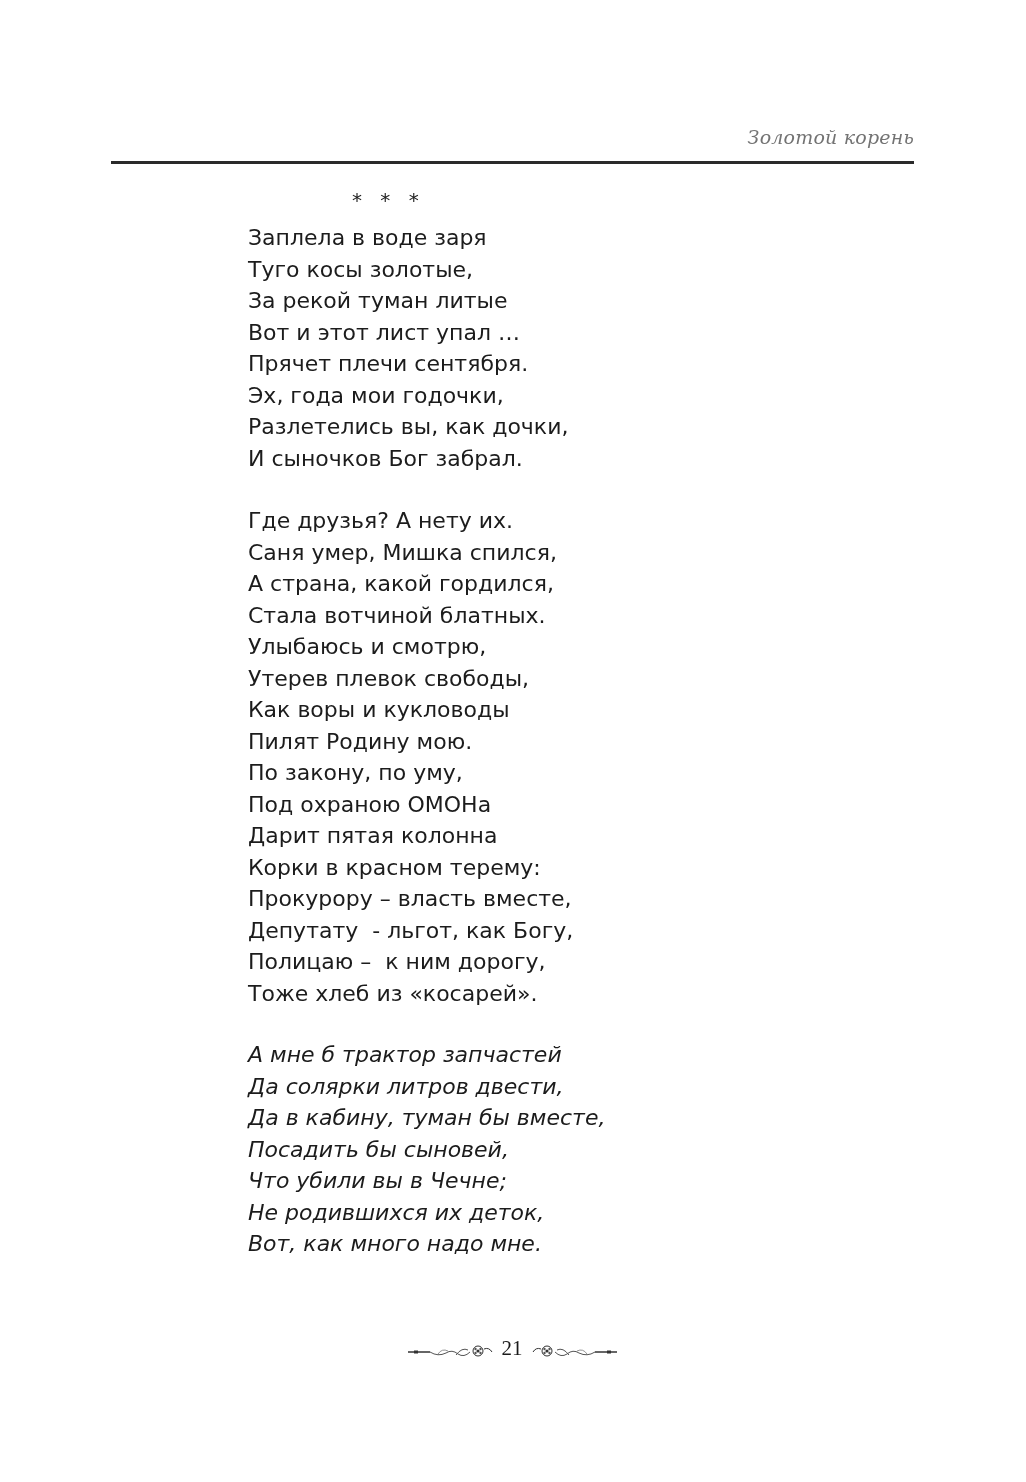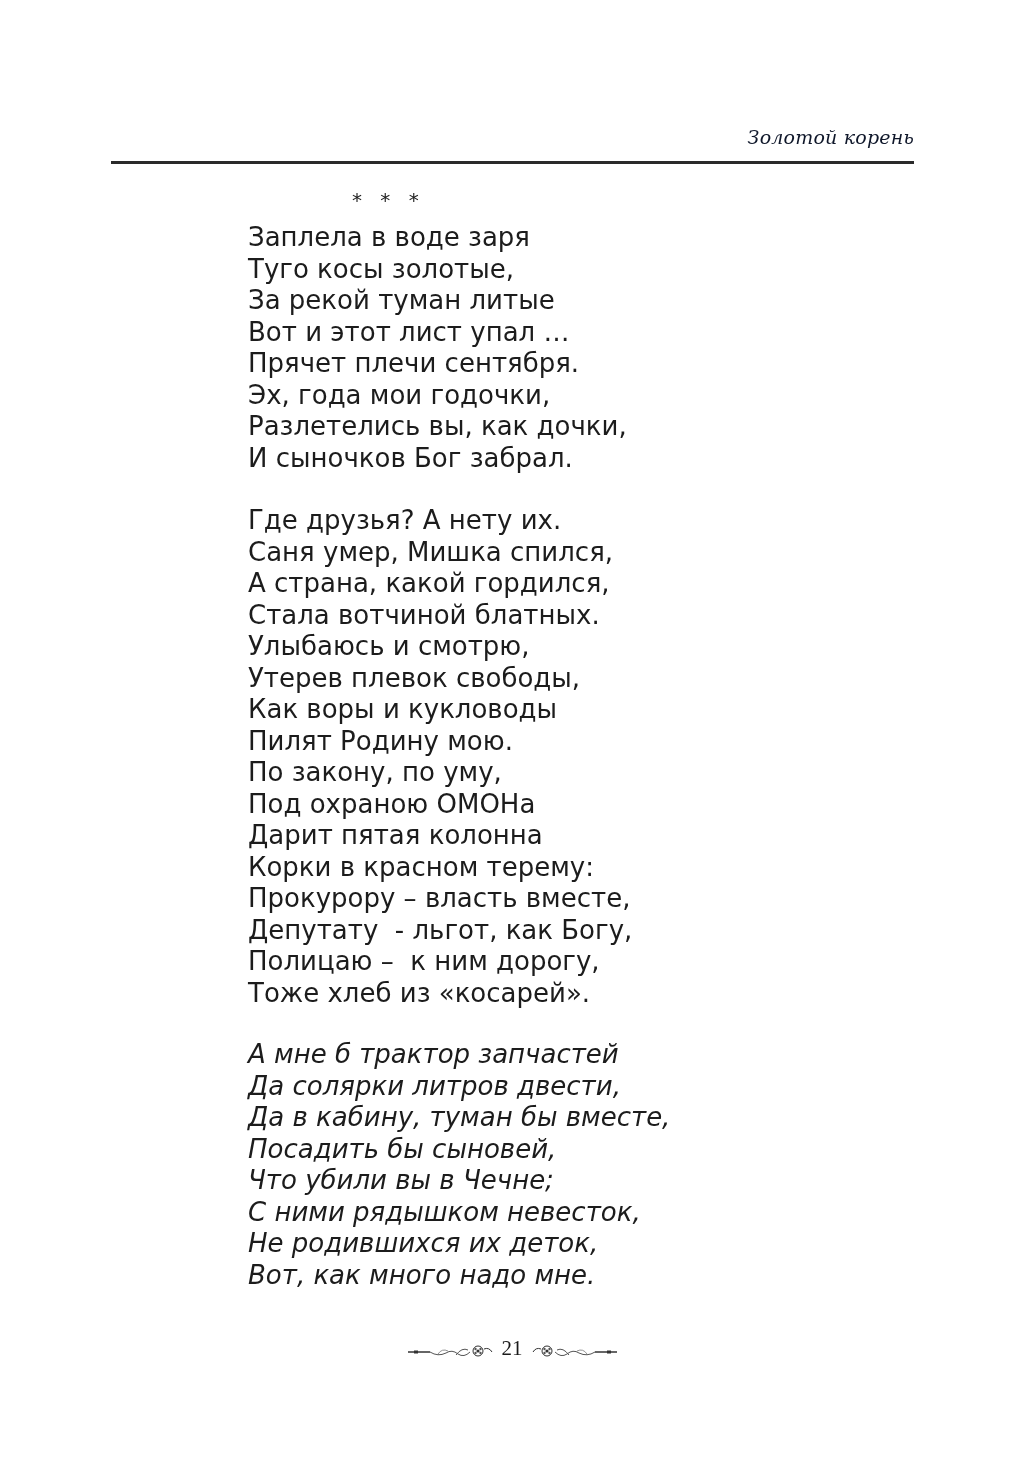--- a/index.html
+++ b/index.html
@@ -16,21 +16,21 @@
     }
     .running-header {
       position: absolute;
       left: 0;
       top: 126px;
       width: 914px;
       text-align: right;
       font-family: "DejaVu Serif", "Liberation Serif", serif;
       font-style: italic;
       font-size: 19px;
-      color: #0f172a;
+      color: #737373;
       letter-spacing: 0.2px;
     }
     .header-rule {
       position: absolute;
       left: 111px;
       top: 161px;
       width: 803px;
       height: 3px;
       background: #2a2a2a;
     }
@@ -40,21 +40,21 @@
       top: 188px;
       font-family: "DejaVu Sans", sans-serif;
       font-size: 20px;
       letter-spacing: 6px;
       color: #222;
     }
     .stanza {
       position: absolute;
       left: 248px;
       font-family: "DejaVu Sans", "Liberation Sans", sans-serif;
-      font-size: 26px;
+      font-size: 22px;
       color: #1c1c1c;
     }
     .line {
       height: 31.5px;
       line-height: 31.5px;
       white-space: pre;
     }
     .footer {
       position: absolute;
       left: 402px;
@@ -113,21 +113,20 @@
   <div class="line">Полицаю –  к ним дорогу,</div>
   <div class="line">Тоже хлеб из «косарей».</div>
 </div>
 
 <div class="stanza" style="top:1039px;font-style:italic;">
   <div class="line">А мне б трактор запчастей</div>
   <div class="line">Да солярки литров двести,</div>
   <div class="line">Да в кабину, туман бы вместе,</div>
   <div class="line">Посадить бы сыновей,</div>
   <div class="line">Что убили вы в Чечне;</div>
-  <div class="line">С ними рядышком невесток,</div>
   <div class="line">Не родившихся их деток,</div>
   <div class="line">Вот, как много надо мне.</div>
 </div>
 
 <div class="footer">
   <svg class="ornament" viewBox="0 0 86 18">
     <line x1="0" y1="9" x2="22" y2="9" stroke="#333" stroke-width="1.5"></line>
     <rect x="6" y="7.5" width="4" height="3" fill="#333"></rect>
     <path d="M22 9 Q30 14 38 10 Q44 6 50 11 Q56 15 62 9" fill="none" stroke="#555" stroke-width="1"></path>
     <path d="M30 11 Q34 5 40 8" fill="none" stroke="#777" stroke-width="0.8"></path>

